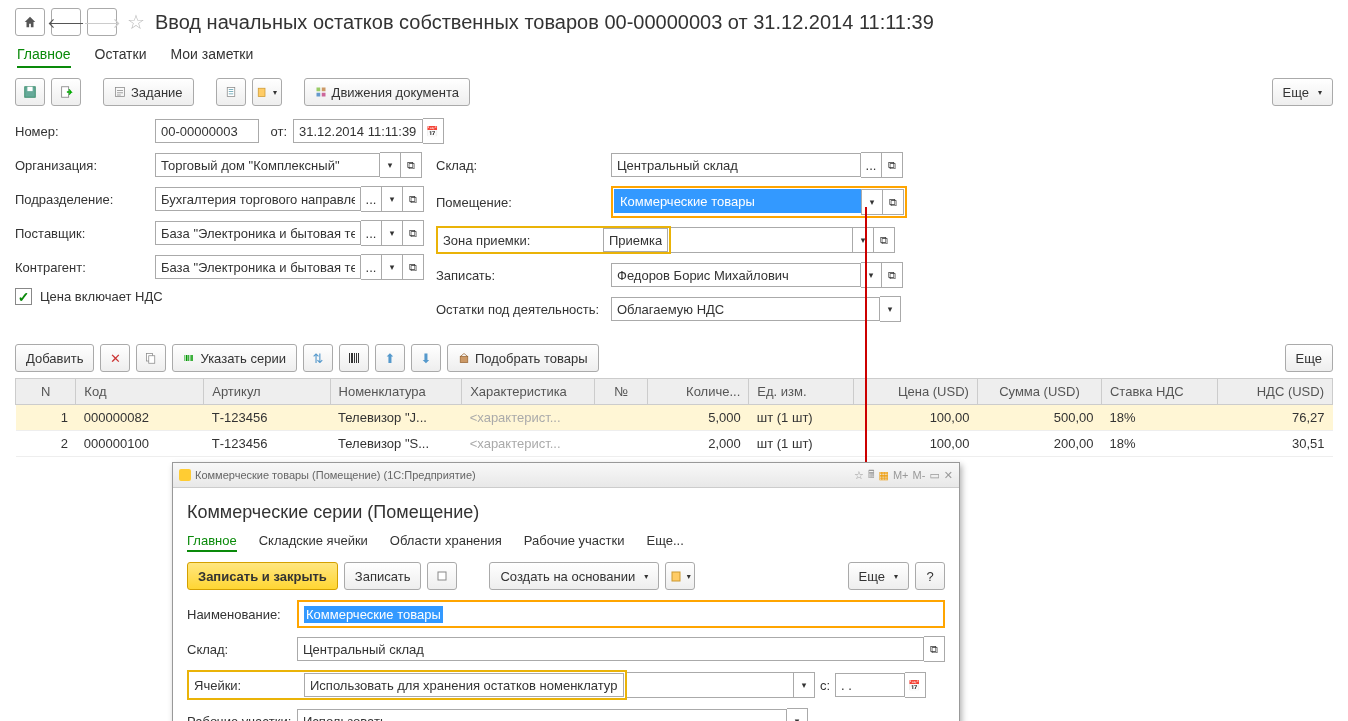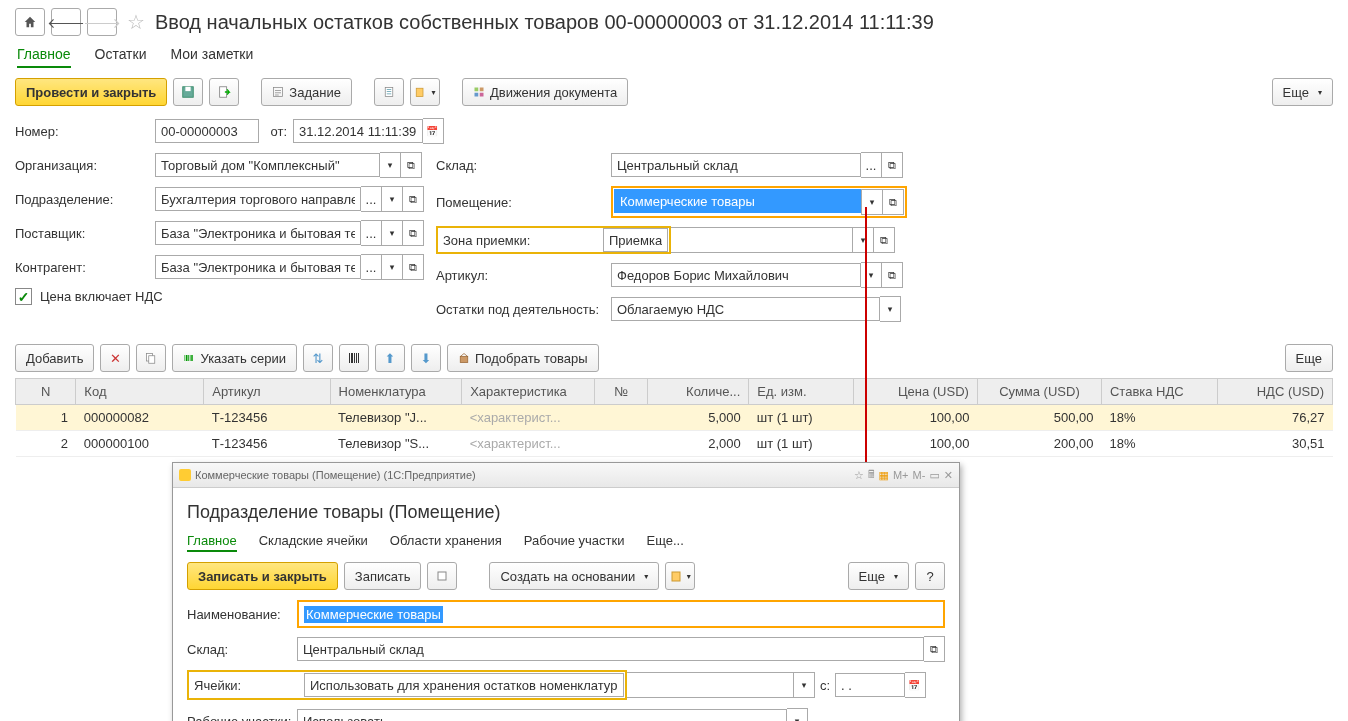--- a/index.html
+++ b/index.html
@@ -69,21 +69,20 @@
     <span class="title">Ввод начальных остатков собственных товаров 00-00000003 от 31.12.2014 11:11:39</span>
   </div>
 
   <div class="tabs-main">
     <div class="tab-main active">Главное</div>
     <div class="tab-main">Остатки</div>
     <div class="tab-main">Мои заметки</div>
   </div>
 
   <div class="toolbar">
-    <div class="btn btn-yellow">Провести и закрыть</div>
     <div class="btn btn-icon">
         <svg width="14" height="14" viewBox="0 0 16 16">
           <rect x="2" y="2" width="12" height="12" fill="#6a9" stroke="#386"></rect>
           <rect x="5" y="2" width="6" height="5" fill="#fff"></rect>
         </svg>
       </div>
     <div class="btn btn-icon">
         <svg width="14" height="14" viewBox="0 0 16 16">
           <rect x="3" y="2" width="8" height="12" fill="#fff" stroke="#888"></rect>
           <path d="M9 8 L14 8 L11.5 5 M14 8 L11.5 11" fill="none" stroke="#0a0" stroke-width="1.5"></path>
@@ -190,21 +189,21 @@
         <div class="form-row">
           <div class="red-box" style="display:flex;align-items:center;margin-left:12px;padding:0 1px">
             <div class="form-label" style="width:160px;padding-left:4px">Зона приемки:</div>
             <input class="input" style="width: 65px; border: 1px solid rgb(170, 170, 170);" value="Приемка">
           </div>
           <div style="width:181px;height:24px;border:1px solid #aaa;border-left:none"></div>
           <div class="drop">▾</div>
           <div class="open">⧉</div>
         </div>
         <div class="form-row">
-          <div class="form-label lbl2">Артикул:</div>
+          <div class="form-label lbl2">Записать:</div>
           <input class="input" style="width: 250px;" value="Федоров Борис Михайлович">
           <div class="drop">▾</div>
           <div class="open">⧉</div>
         </div>
         <div class="form-row">
           <div class="form-label lbl2">Остатки под деятельность:</div>
           <input class="input" style="width: 269px;" value="Облагаемую НДС">
           <div class="drop">▾</div>
         </div>
       </div>
@@ -316,21 +315,21 @@
       <span>☆</span>
       <span>🖩</span>
       <span style="color:#e90">▦</span>
       <span>M+</span>
       <span>M-</span>
       <span>▭</span>
       <span>✕</span>
     </div>
   </div>
   <div class="modal-body">
-    <div class="modal-h">Подразделение товары (Помещение)</div>
+    <div class="modal-h">Коммерческие серии (Помещение)</div>
     <div class="modal-tabs">
       <div class="mtab active">Главное</div>
       <div class="mtab">Складские ячейки</div>
       <div class="mtab">Области хранения</div>
       <div class="mtab">Рабочие участки</div>
       <div class="mtab">Еще...</div>
     </div>
     <div class="modal-toolbar">
       <div class="btn btn-yellow">Записать и закрыть</div>
       <div class="btn">Записать</div>

